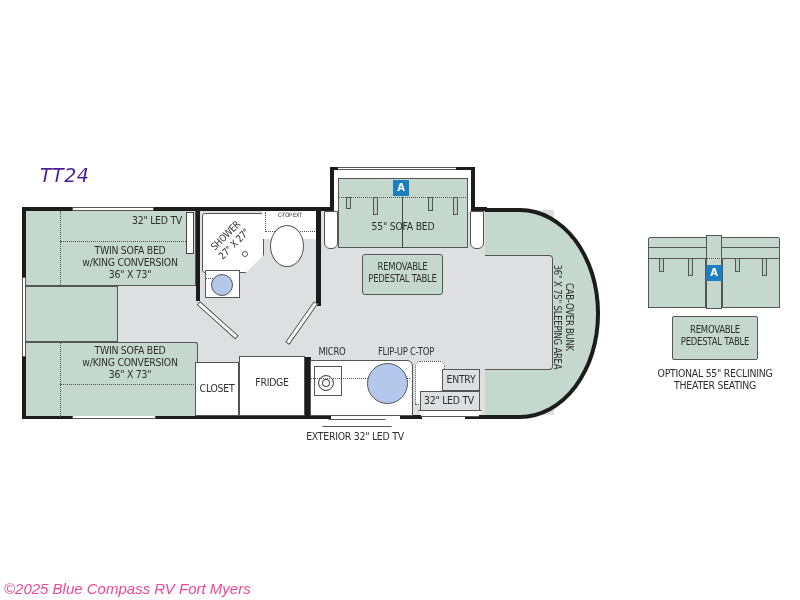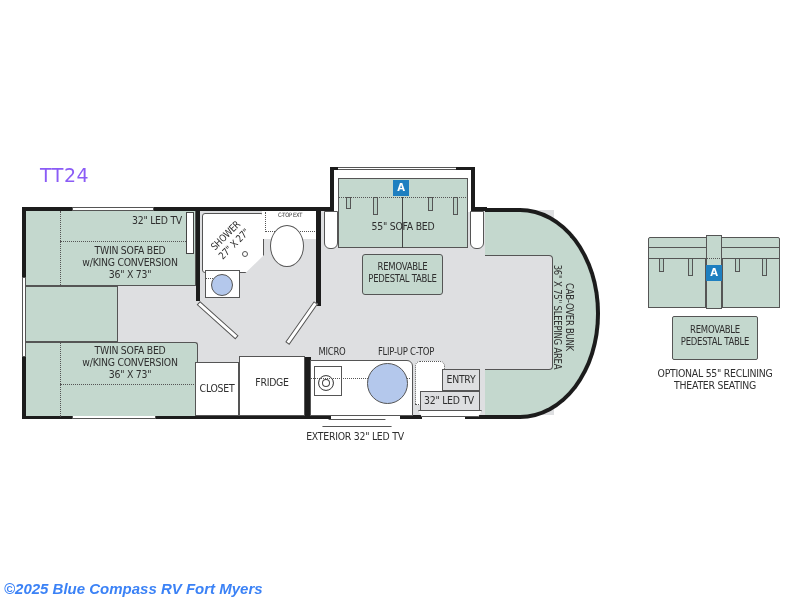--- a/index.html
+++ b/index.html
@@ -1,32 +1,32 @@
 <!DOCTYPE html>
 <html><head>
 <meta charset="utf-8">
 <style>
   html, body { margin:0; padding:0; background:#ffffff; }
   body { width:800px; height:600px; position:relative; overflow:hidden;
          font-family:"DejaVu Sans Condensed","DejaVu Sans", sans-serif; color:#333; }
   .abs { position:absolute; }
   .lbl { position:absolute; font-family:"DejaVu Sans", sans-serif; font-size:10px; letter-spacing:-0.3px;
          color:#2f2f2f; text-align:center; line-height:12px; transform:scaleX(0.85); }
-  .model { position:absolute; left:40px; top:164px; font-family:"DejaVu Sans", sans-serif; font-size:19px; color:#8b5cf6; letter-spacing:0.5px; }
+  .model { position:absolute; left:40px; top:164px; font-family:"DejaVu Sans", sans-serif; font-size:19px; color:#4c1d95; letter-spacing:0.5px;font-style:italic; }
   .green { background:#c4d8ce; }
   .floor { background:#dedfe1; }
   .white { background:#ffffff; }
   .wall  { background:#1c1c1c; }
   .ob { border:1px solid #555; box-sizing:border-box; }
   .dash-h { position:absolute; border-top:1.5px dotted #555; height:0; }
   .dash-v { position:absolute; border-left:1.5px dotted #555; width:0; }
   .badge { position:absolute; width:16px; height:16px; background:#1e7fc0; color:#fff; font-size:10px; font-weight:bold; text-align:center; line-height:16px; font-family:"DejaVu Sans", sans-serif; }
   .strap { position:absolute; width:5px; height:18px; border:1px solid #555; background:#b8cfc4; box-sizing:border-box; }
   .blue-circ { position:absolute; border-radius:50%; background:#b4c8ec; border:1px solid #555; box-sizing:border-box; }
-  .watermark { position:absolute; left:4px; top:580px; font-family:"Liberation Sans", sans-serif; font-weight:bold; font-style:italic; font-size:15px; color:#3b82f6; }
+  .watermark { position:absolute; left:4px; top:580px; font-family:"Liberation Sans", sans-serif; font-weight:normal; font-style:italic; font-size:15px; color:#ec4899; }
 </style>
 </head>
 <body>
 
 <div class="model">TT24</div>
 
 <div class="abs" style="left:0;top:0;width:620px;height:450px;">
 
   <div class="abs floor" style="left:24px;top:210px;width:530px;height:205px;"></div>
 

